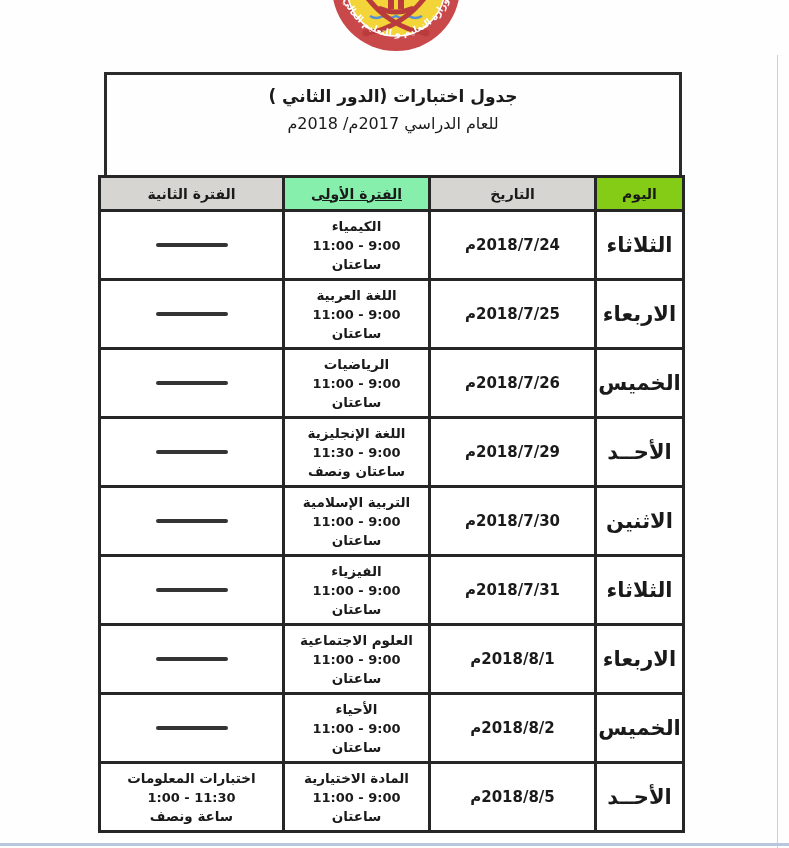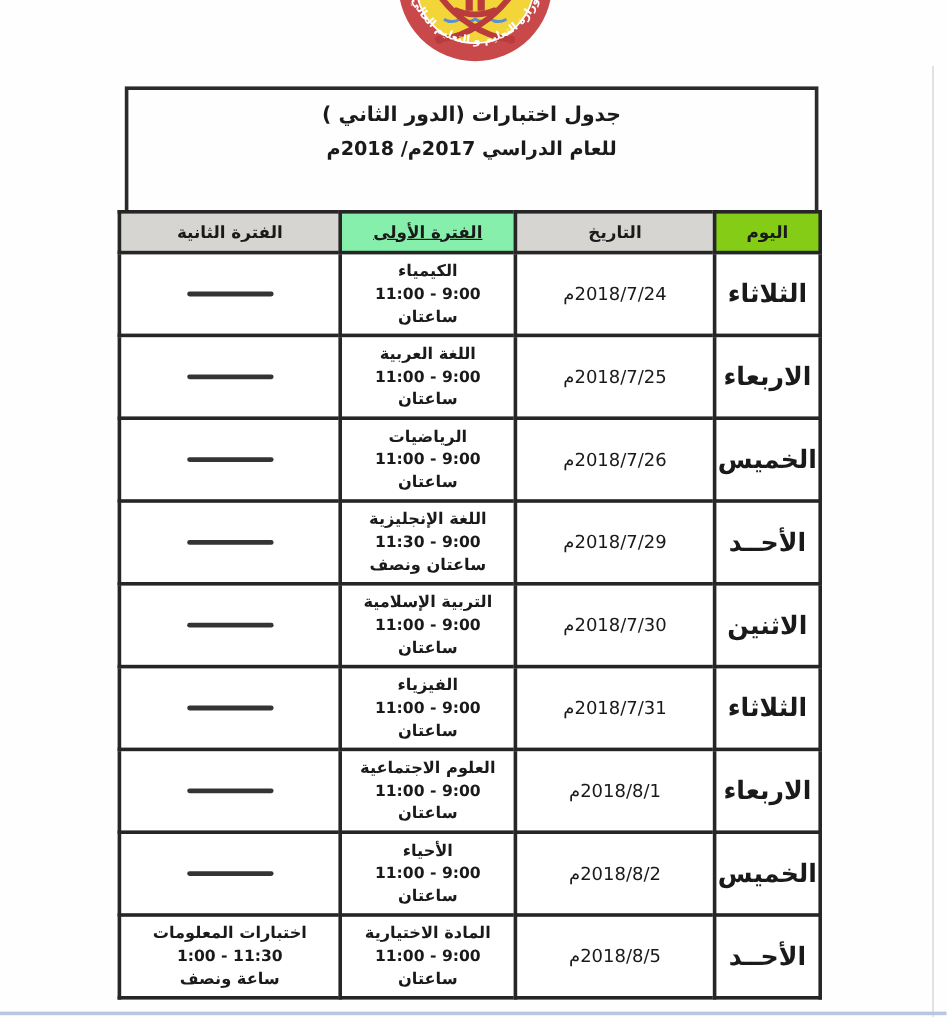--- a/index.html
+++ b/index.html
@@ -37,21 +37,21 @@
     position: absolute; left: 104px; top: 72px;
     width: 578px; height: 120px;
     border: 3px solid #2b2b2b;
     box-sizing: border-box;
     direction: rtl;
     text-align: center;
     padding-top: 7px;
   }
   .header-line1 { font-size: 17px; font-weight: bold; line-height: 28px; }
   .header-line2 { font-size: 16px; font-weight: bold; line-height: 28px; }
-  .header-line3 { font-size: 16px; font-weight: bold; line-height: 28px; }
+  .header-line3 { font-size: 16px; font-weight: normal; line-height: 28px; }
   
   table.schedule {
     position: absolute; left: 98px; top: 175px;
     width: 584px;
     border-collapse: collapse;
     direction: rtl;
     table-layout: fixed;
   }
   table.schedule th, table.schedule td {
     border: 3px solid #262626;
@@ -61,21 +61,21 @@
     background: #ffffff;
   }
   table.schedule th {
     background: #d6d5d1;
     height: 31px;
     font-size: 14px;
     font-weight: bold;
   }
   table.schedule td { height: 66px; }
   td.day   { font-size: 21px; font-weight: bold; }
-  td.date  { font-size: 15px; font-weight: normal; }
+  td.date  { font-size: 15px; font-weight: bold; }
   .subject  { font-size: 13.5px; font-weight: bold; line-height: 19px; }
   .time     { font-size: 13px; font-weight: 700; line-height: 19px; direction: ltr; }
   .duration { font-size: 13.5px; font-weight: bold; line-height: 19px; }
   .dash {
     width: 72px; height: 4px;
     background: #343434;
     margin: 0 auto;
     border-radius: 2px;
   }
 </style>

